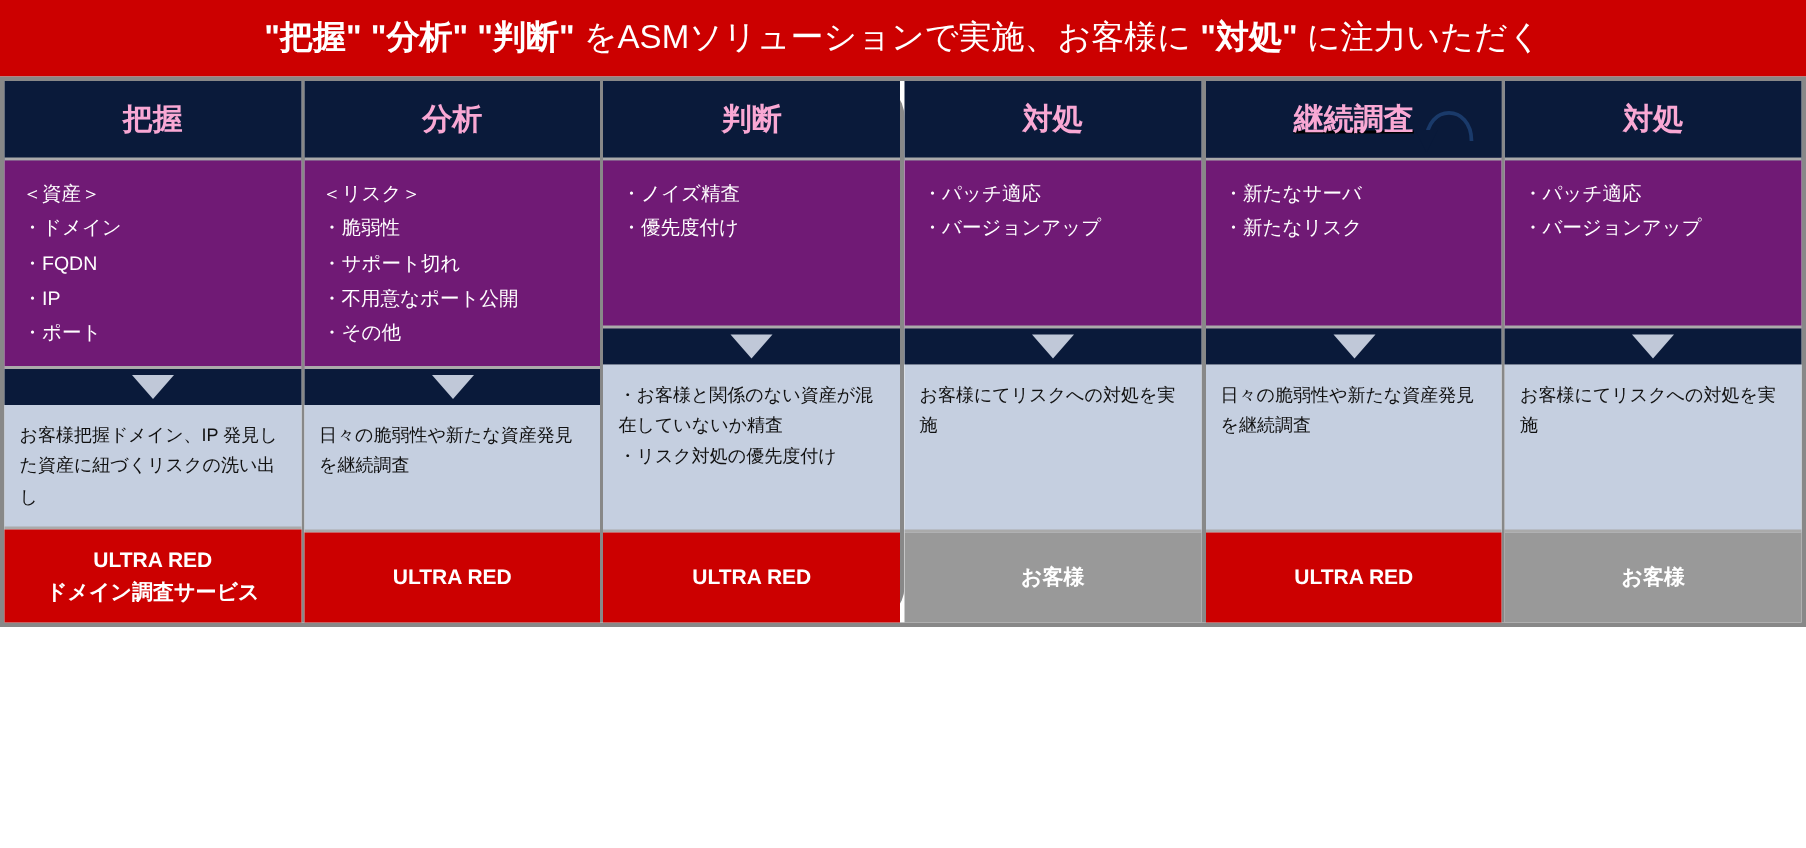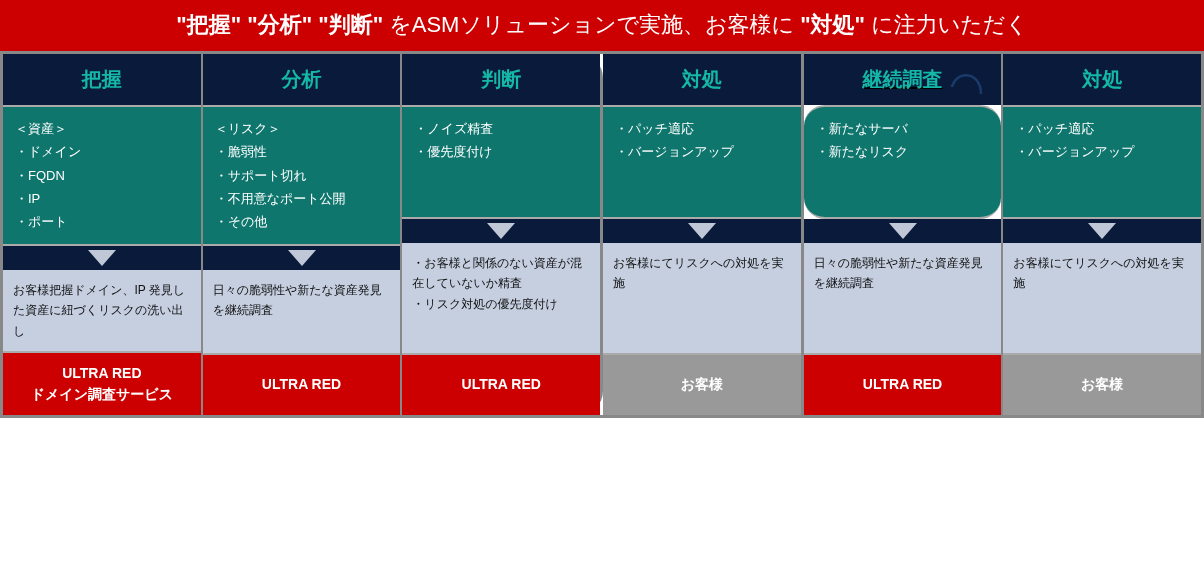--- a/index.html
+++ b/index.html
@@ -43,31 +43,31 @@
       flex: 1;
       border-right: 2px solid #aaa;
     }
     .col:last-child {
       border-right: none;
     }
 
     
     .col-header {
       background: #0a1a3a;
-      color: #14b8a6;
+      color: #f9a8d4;
       text-align: center;
       padding: 12px 4px;
       font-size: 20px;
       font-weight: bold;
       border-bottom: 2px solid #aaa;
     }
 
     
     .col-info-top {
-      background: #0f766e;
+      background: #701a75;
       color: #fff;
       padding: 10px 12px;
       font-size: 13px;
       line-height: 1.8;
       flex: 1;
       border-bottom: 2px solid #aaa;
     }
 
     
     .arrow-row {
@@ -216,21 +216,21 @@
           <svg style="position:absolute; top:5px; right:10px; width:50px; height:40px; overflow:visible;" viewBox="0 0 50 40">
             <defs>
               <marker id="arrowhead" markerWidth="6" markerHeight="6" refX="3" refY="3" orient="auto">
                 <path d="M0,0 L6,3 L0,6 Z" fill="#0a1a3a" stroke="none"></path>
               </marker>
             </defs>
             <path d="M 40,35 C 40,10 10,10 10,35" fill="none" stroke="#1a3a6a" stroke-width="2.5" marker-end="url(#arrowhead)"></path>
           </svg>
         </div>
       </div>
-      <div class="col-info-top" style="border-top: 2px solid #aaa; border-radius: 21px;">
+      <div class="col-info-top" style="border-top: 2px solid #aaa;">
         ・新たなサーバ<br>
         ・新たなリスク
       </div>
       <div class="arrow-row">
         <div class="arrow-down"></div>
       </div>
       <div class="col-info-bottom">
         日々の脆弱性や新たな資産発見を継続調査
       </div>
       <div class="col-footer">

